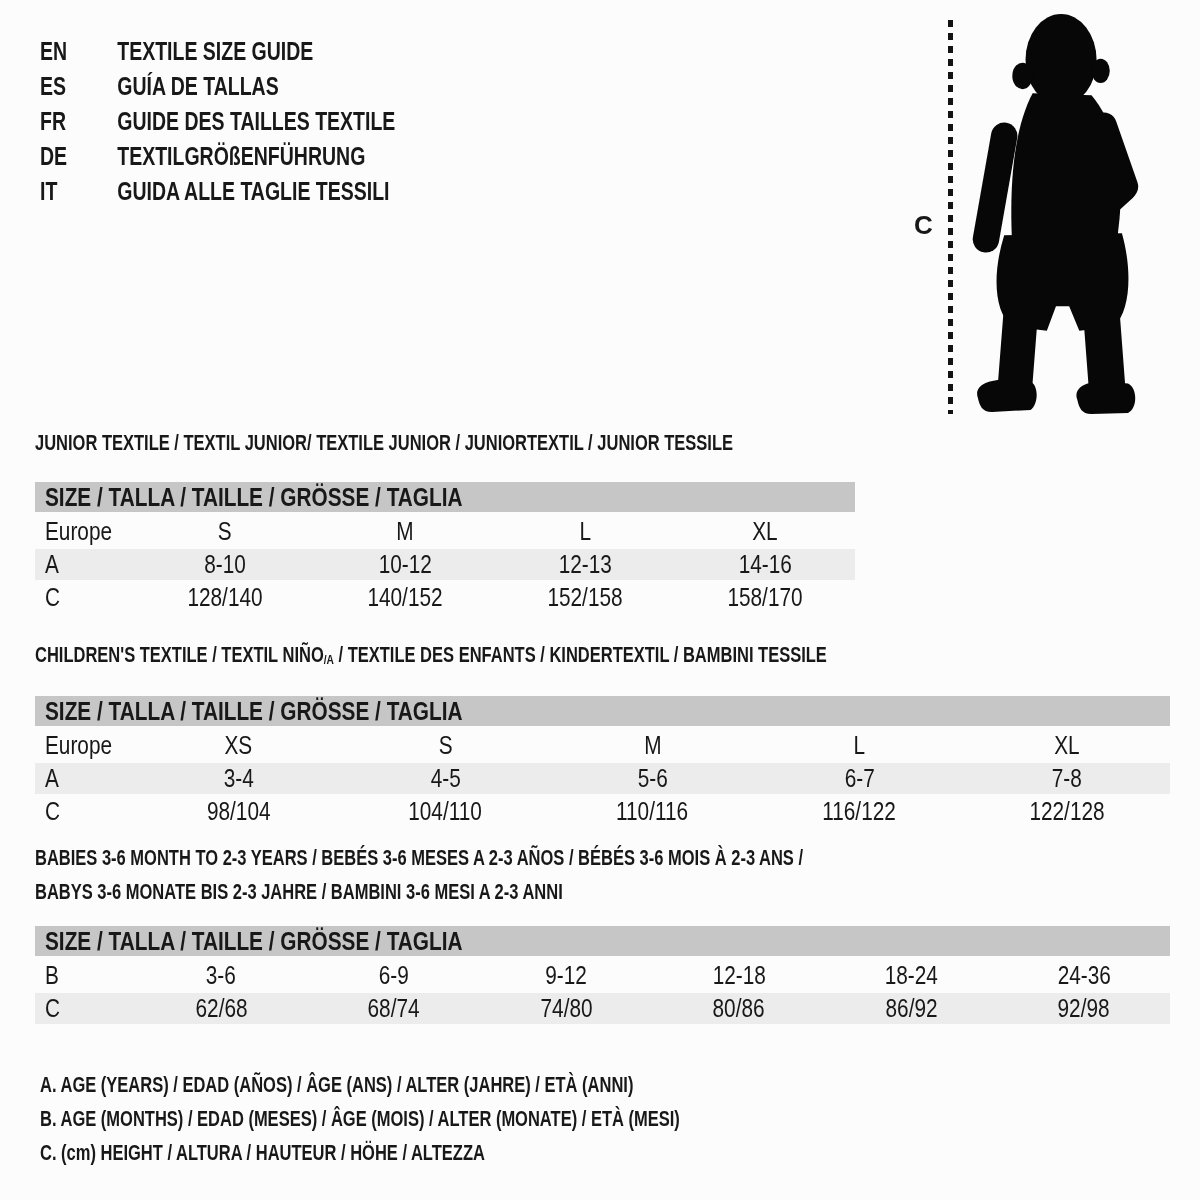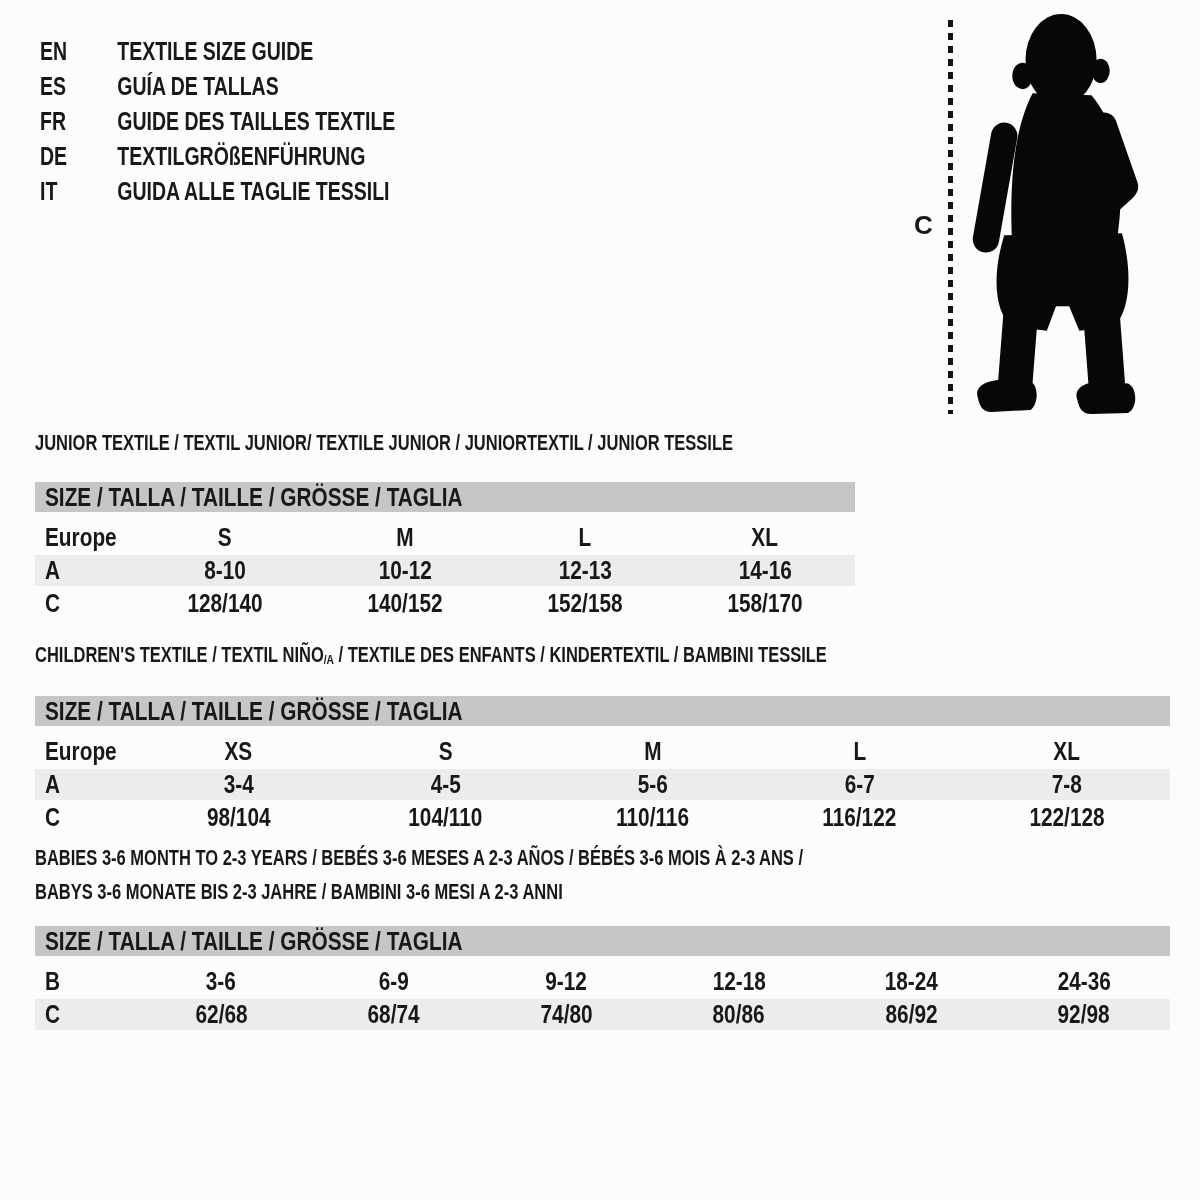--- a/index.html
+++ b/index.html
@@ -46,28 +46,28 @@
     font-size:22px; line-height:26px; white-space:nowrap;
     transform:scaleX(0.75); transform-origin:0 50%;
   }
   .section-junior   .section-title { margin-bottom:26px; }
   .section-children .section-title { margin-bottom:23px; }
   .section-babies   .section-title { margin-bottom:17px; line-height:34px; }
   .subsc { font-size:0.62em; vertical-align:-0.18em; }
 
   .size-band {
     height:30px; line-height:31px; background:#c6c6c6;
-    padding-left:10px; font-size:26px; margin-bottom:8px;
+    padding-left:10px; font-size:26px; margin-bottom:2px;
   }
   .size-table {
     width:100%; table-layout:fixed;
     border-collapse:separate; border-spacing:0 2px;
     font-size:26px;
   }
-  .size-table td { height:30px; text-align:center; padding:0; font-weight:bold; }
+  .size-table td { height:30px; text-align:center; padding:0; font-weight:normal; }
   .size-table td.lbl { text-align:left; padding-left:10px; }
   col.c-label { width:100px; }
   tr.row-alt td { background:#ececec; }
 
   
   .legend { position:absolute; left:40px; top:1068px; }
   .legend-line { font-size:22px; line-height:34px; white-space:nowrap;
                  transform:scaleX(0.75); transform-origin:0 50%; }
 </style>
 </head>
@@ -235,14 +235,19 @@
         <td><span class="cx">68/74</span></td>
         <td><span class="cx">74/80</span></td>
         <td><span class="cx">80/86</span></td>
         <td><span class="cx">86/92</span></td>
         <td><span class="cx">92/98</span></td>
       </tr>
     </tbody>
       </table>
   </section>
 
+  <footer class="legend">
+    <div class="legend-line">A. AGE (YEARS) / EDAD (AÑOS) / ÂGE (ANS) / ALTER (JAHRE) / ETÀ (ANNI)</div>
+    <div class="legend-line">B. AGE (MONTHS) / EDAD (MESES) / ÂGE (MOIS) / ALTER (MONATE) / ETÀ (MESI)</div>
+    <div class="legend-line">C. (cm) HEIGHT / ALTURA / HAUTEUR / HÖHE / ALTEZZA</div>
+  </footer>
 
 </div>
 
 </body></html>

